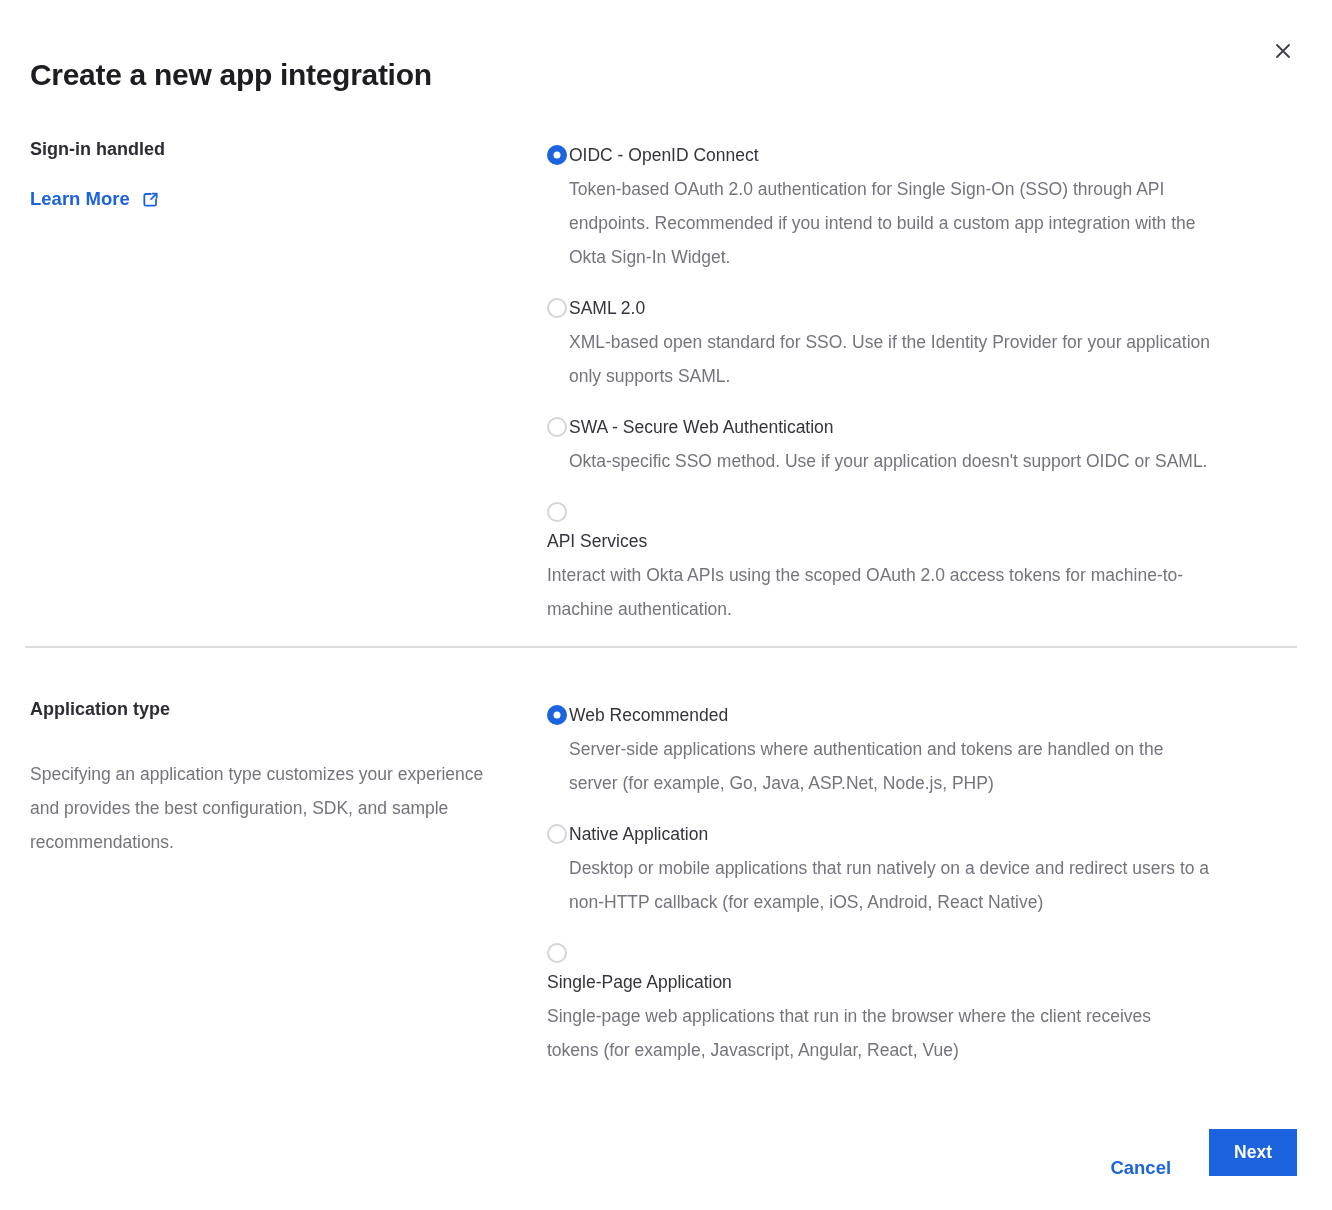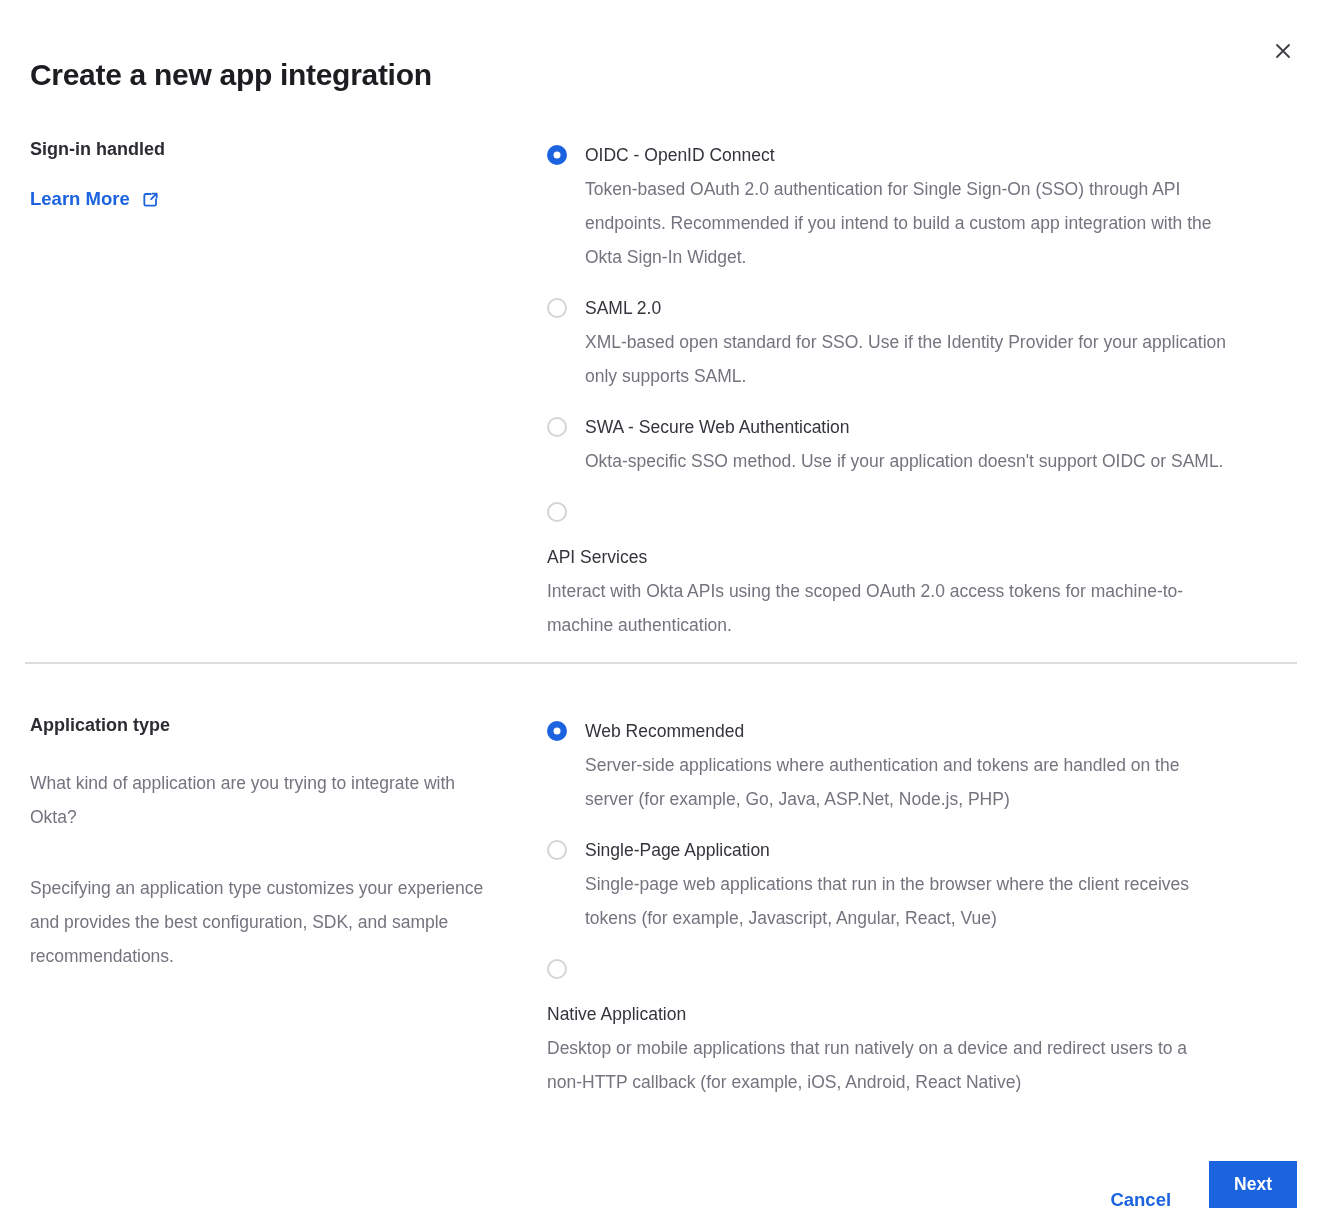--- a/index.html
+++ b/index.html
@@ -75,21 +75,21 @@
     max-width:470px;
     font-size:17.5px;
     line-height:34px;
     color:var(--text-gray);
   }
   .left-paragraph.second{
     margin-top:37px;
   }
   .option{
     display:flex;
-    gap:18px;
+    gap:2px;
     margin-bottom:17px;
   }
   .option:last-child{margin-bottom:0;flex-direction:column;}
   .radio{
     flex:none;
     width:20px;height:20px;
     border-radius:50%;
     border:2px solid var(--radio-border);
     background:#fff;
     margin-top:7px;
@@ -222,46 +222,45 @@
       </div>
 
     </div>
   </div>
 
   <hr class="divider">
 
   <div class="section apptype">
     <div class="section-left">
       <div class="section-label">Application type</div>
-      <p class="left-paragraph">What kind of application are you trying to integrate with Okta?</p>
       <p class="left-paragraph second">Specifying an application type customizes your experience and provides the best configuration, SDK, and sample recommendations.</p>
     </div>
     <div class="section-right">
 
       <div class="option selected">
         <div class="radio"></div>
         <div class="option-text">
           <div class="option-label">Web Recommended</div>
           <div class="option-desc">Server-side applications where authentication and tokens are handled on the server (for example, Go, Java, ASP.Net, Node.js, PHP)</div>
         </div>
       </div>
 
       <div class="option">
         <div class="radio"></div>
         <div class="option-text">
+          <div class="option-label">Native Application</div>
+          <div class="option-desc">Desktop or mobile applications that run natively on a device and redirect users to a non-HTTP callback (for example, iOS, Android, React Native)</div>
+        </div>
+      </div>
+
+      <div class="option">
+        <div class="radio"></div>
+        <div class="option-text">
           <div class="option-label">Single-Page Application</div>
           <div class="option-desc">Single-page web applications that run in the browser where the client receives tokens (for example, Javascript, Angular, React, Vue)</div>
-        </div>
-      </div>
-
-      <div class="option">
-        <div class="radio"></div>
-        <div class="option-text">
-          <div class="option-label">Native Application</div>
-          <div class="option-desc">Desktop or mobile applications that run natively on a device and redirect users to a non-HTTP callback (for example, iOS, Android, React Native)</div>
         </div>
       </div>
 
     </div>
   </div>
 
   <div class="footer">
     <a class="cancel-link">Cancel</a>
     <button class="next-btn">Next</button>
   </div>

